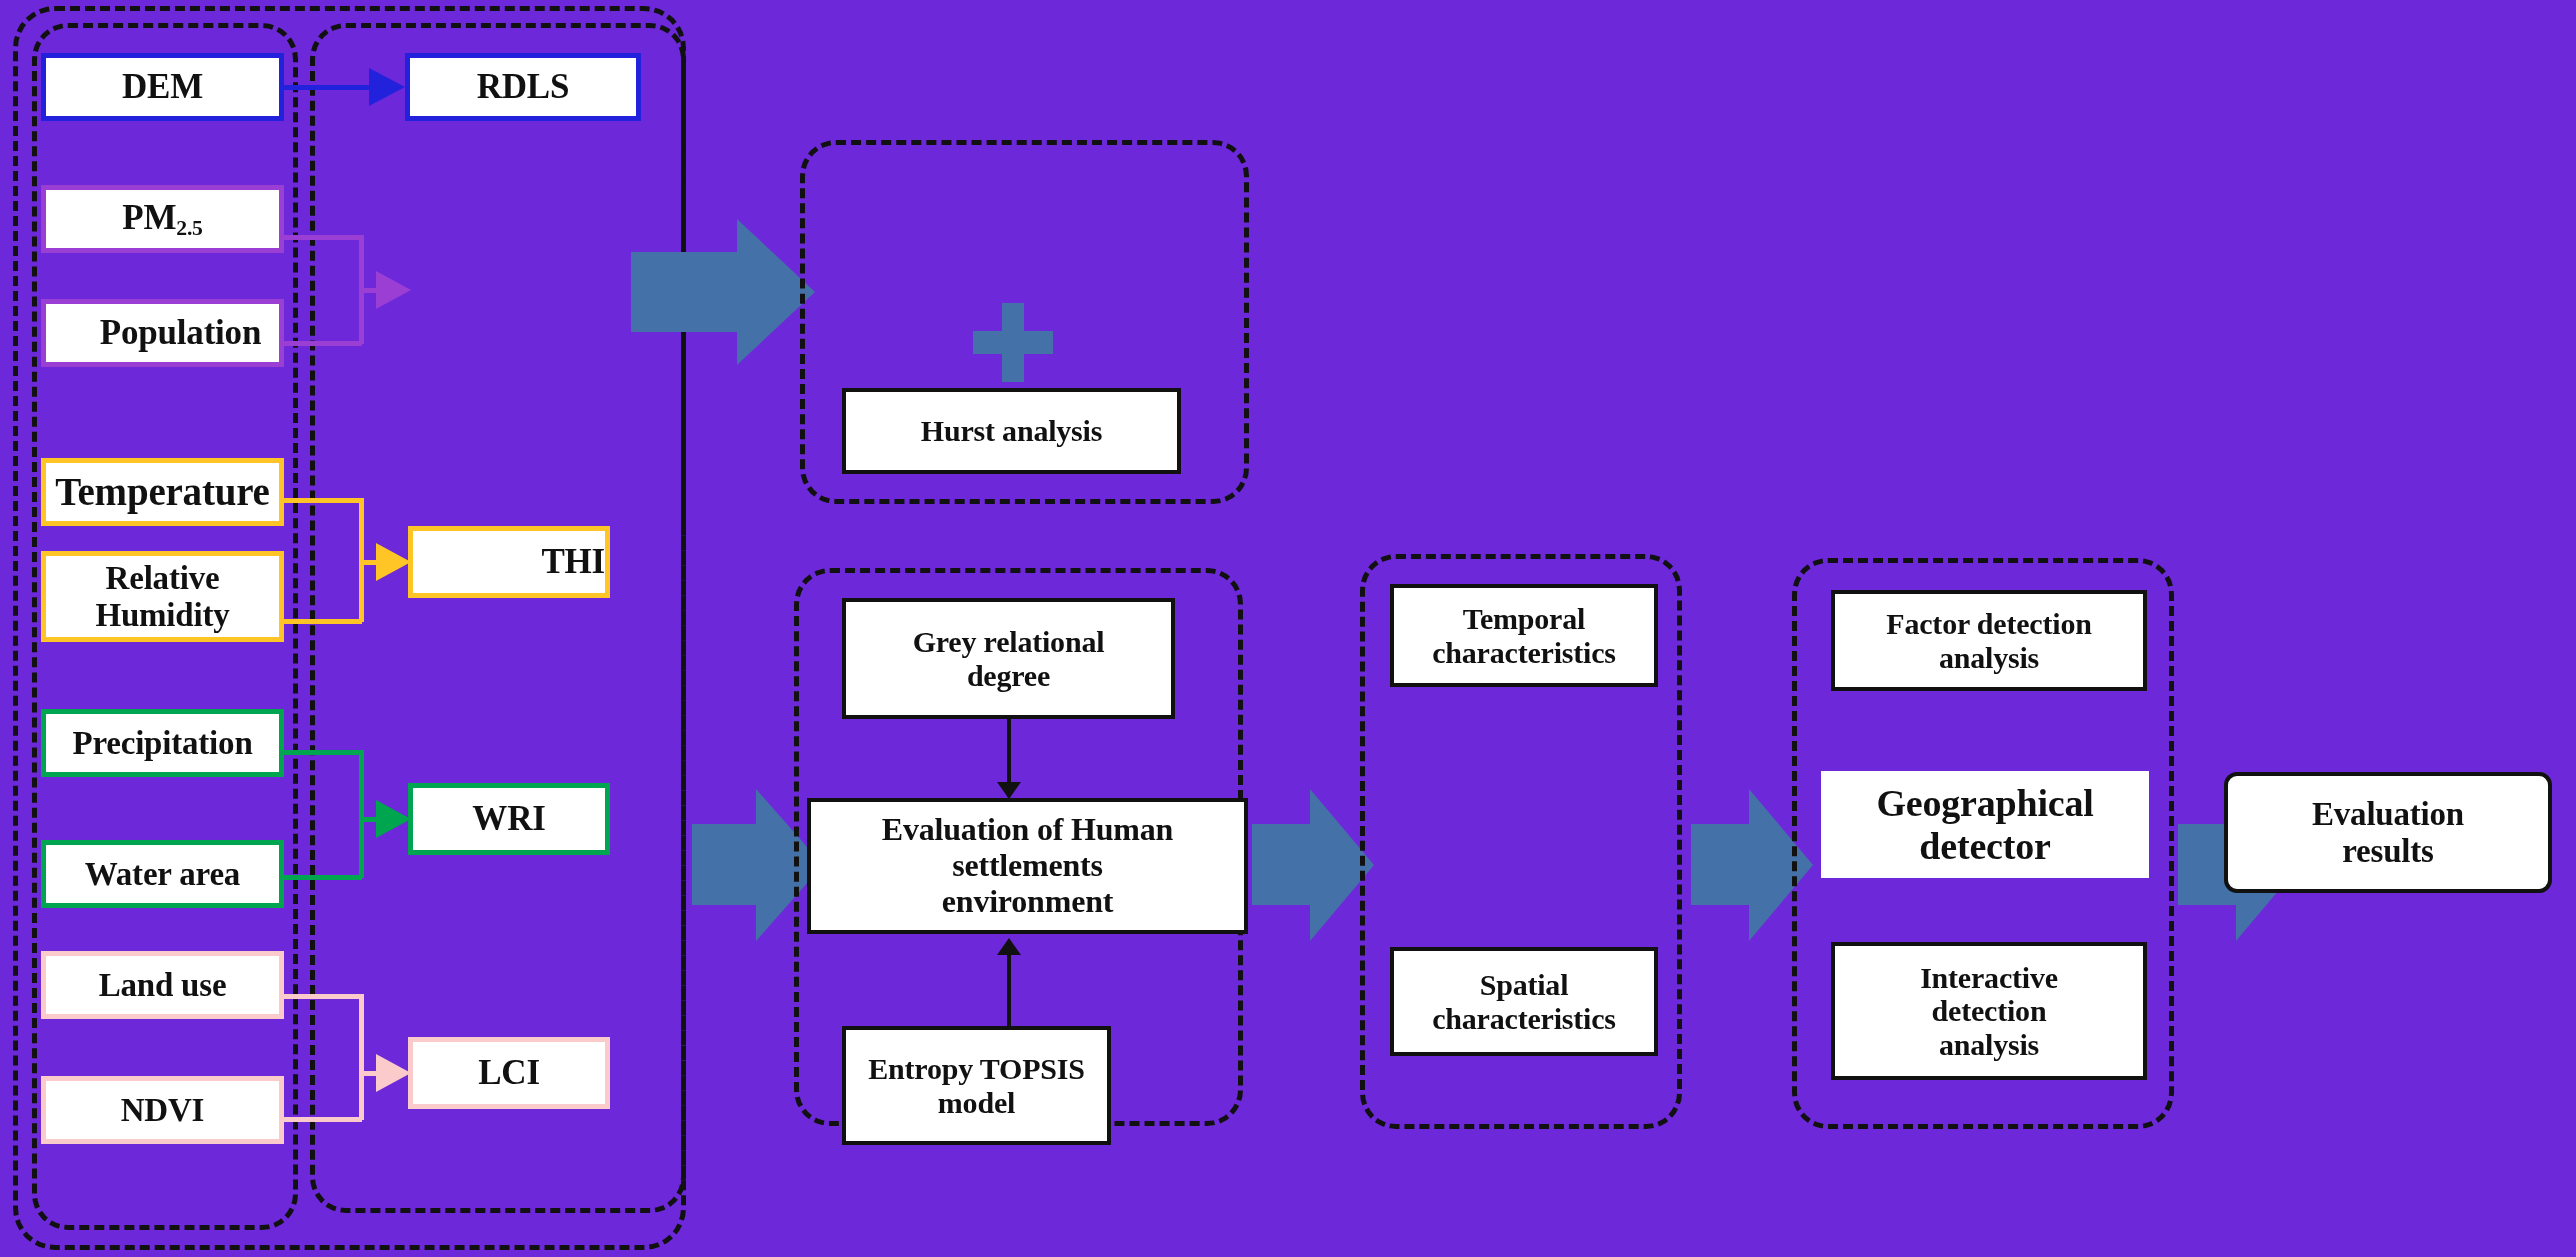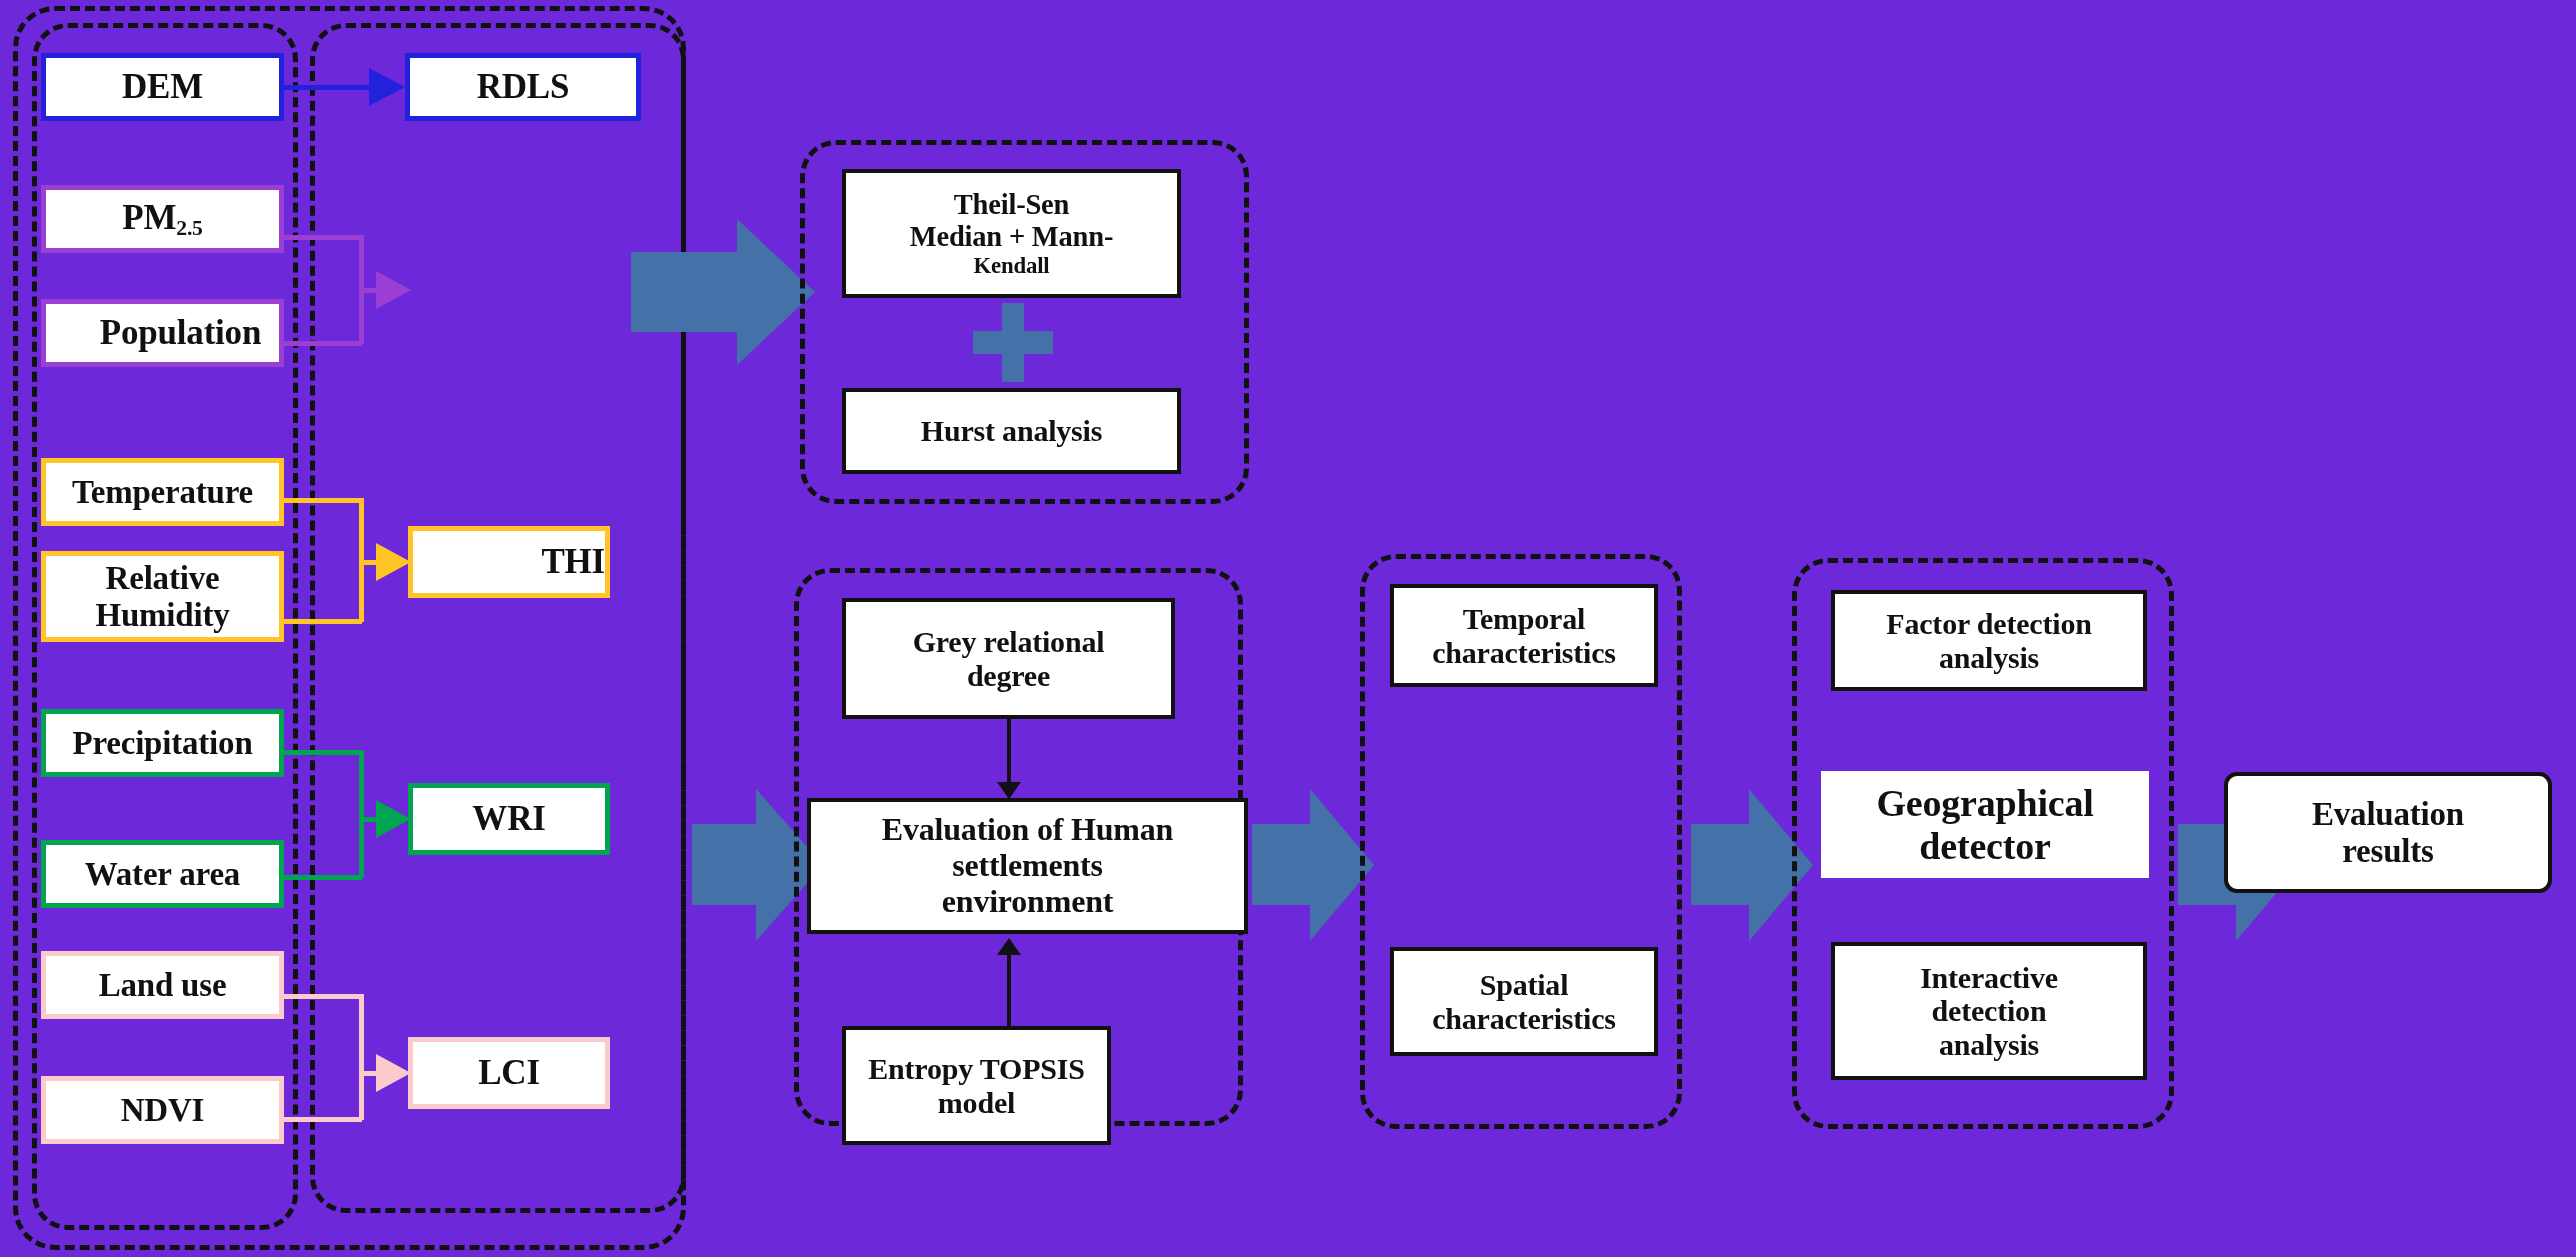--- a/index.html
+++ b/index.html
@@ -78,21 +78,21 @@
   </div>
 
   <div class="nodebox b-purple" style="left:41px; top:185px; width:243px; height:68px; font-size:35px;">
     <span><span>PM</span><span class="sub">2.5</span></span>
   </div>
 
   <div class="nodebox b-purple" style="left:41px; top:299px; width:243px; height:68px; font-size:35px;padding-left:36px;">
     <span>Population</span>
   </div>
 
-  <div class="nodebox b-amber" style="left:41px; top:458px; width:243px; height:68px; font-size:33px;">
+  <div class="nodebox b-amber" style="left:41px; top:458px; width:243px; height:68px; font-size:39px;">
     <span>Temperature</span>
   </div>
 
   <div class="nodebox b-amber" style="left:41px; top:551px; width:243px; height:91px; font-size:33px; white-space:pre-line;">
     <span>Relative
 Humidity</span>
   </div>
 
   <div class="nodebox b-green" style="left:41px; top:709px; width:243px; height:68px; font-size:33px;">
     <span>Precipitation</span>
@@ -154,25 +154,20 @@
   <div class="hline" style="left:359px; top:1071px; width:21px; border-top-color:#fbcbcb;"></div>
   <div class="arrowhead" style="left:376px; top:1054px; border-width:19.4px 0 19.4px 35px; border-color:transparent transparent transparent #fbcbcb;"></div>
 
   <div class="bigarrow" style="left:631px; top:219px; width:182px; height:146px;">
     <div class="shaft" style="left:0px; top:33px; width:109px; height:80px;"></div>
     <div class="head" style="left:106px; top:0px; border-top-width:73px; border-bottom-width:73px; border-left-width:78px;"></div>
   </div>
 
   <div class="dashgroup" style="left:800px; top:140px; width:449px; height:364px;"></div>
 
-  <div class="nodebox b-black" style="left:842px; top:169px; width:339px; height:129px; font-size:28.5px; flex-direction:column;">
-    <span>Theil-Sen</span>
-    <span>Median + Mann-</span>
-    <span class="small">Kendall</span>
-  </div>
 
   <div class="plus" style="left:964px; top:303px; width:97px; height:79px;">
     <div class="pv" style="left:38px; top:0px; width:22px; height:79px;"></div>
     <div class="ph" style="left:8.5px; top:28px; width:80px; height:23px;"></div>
   </div>
 
   <div class="nodebox b-black" style="left:842px; top:388px; width:339px; height:86px; font-size:30px;">
     <span>Hurst analysis</span>
   </div>
 

